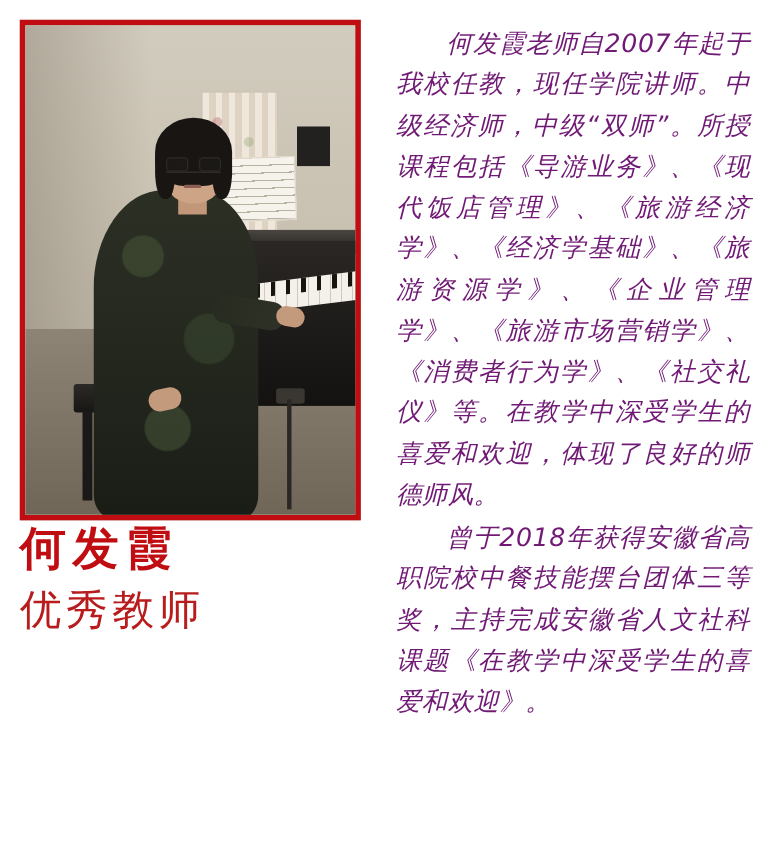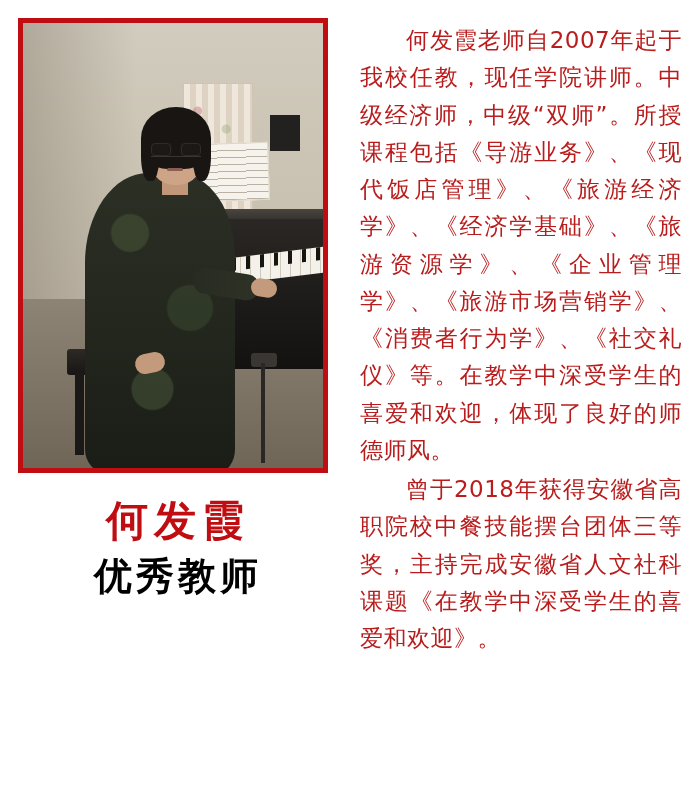--- a/index.html
+++ b/index.html
@@ -218,58 +218,57 @@
     background: #2a2724;
   }
   .mic-head {
     position: absolute;
     left: 228px; top: 330px; width: 26px; height: 14px;
     background: #3a3632;
     border-radius: 3px;
   }
 
   .caption {
-    margin-top: 22px;
-    text-align: center;
   }
   .caption-name {
     color: #c00d12;
     font-weight: bold;
     font-size: 42px;
     letter-spacing: 6px;
     line-height: 1.25;
     font-family: "DejaVu Sans", "Liberation Sans", sans-serif;
   }
   .caption-title {
-    color: #000000;
-    font-weight: bold;
+    color: #b91c1c;
+    font-weight: normal;
     font-size: 38px;
     letter-spacing: 4px;
     line-height: 1.3;
     margin-top: 4px;
     font-family: "DejaVu Sans", "Liberation Sans", sans-serif;
   }
 
   
   .right-col {
     position: absolute;
     left: 360px;
     top: 22px;
     width: 322px;
   }
   .body-para {
-    color: #b91c1c;
+    color: #701a75;
     font-size: 23px;
     line-height: 1.62;
     text-align: justify;
     text-justify: inter-character;
     text-indent: 2em;
     margin: 0 0 2px 0;
     letter-spacing: 0.5px;
     font-family: "DejaVu Sans", "Liberation Sans", sans-serif;
+    font-style: italic;
   }
 </style>
 </head>
 <body>
 
 <div class="page">
 
   <div class="left-col">
 
     <div class="photo-frame">

